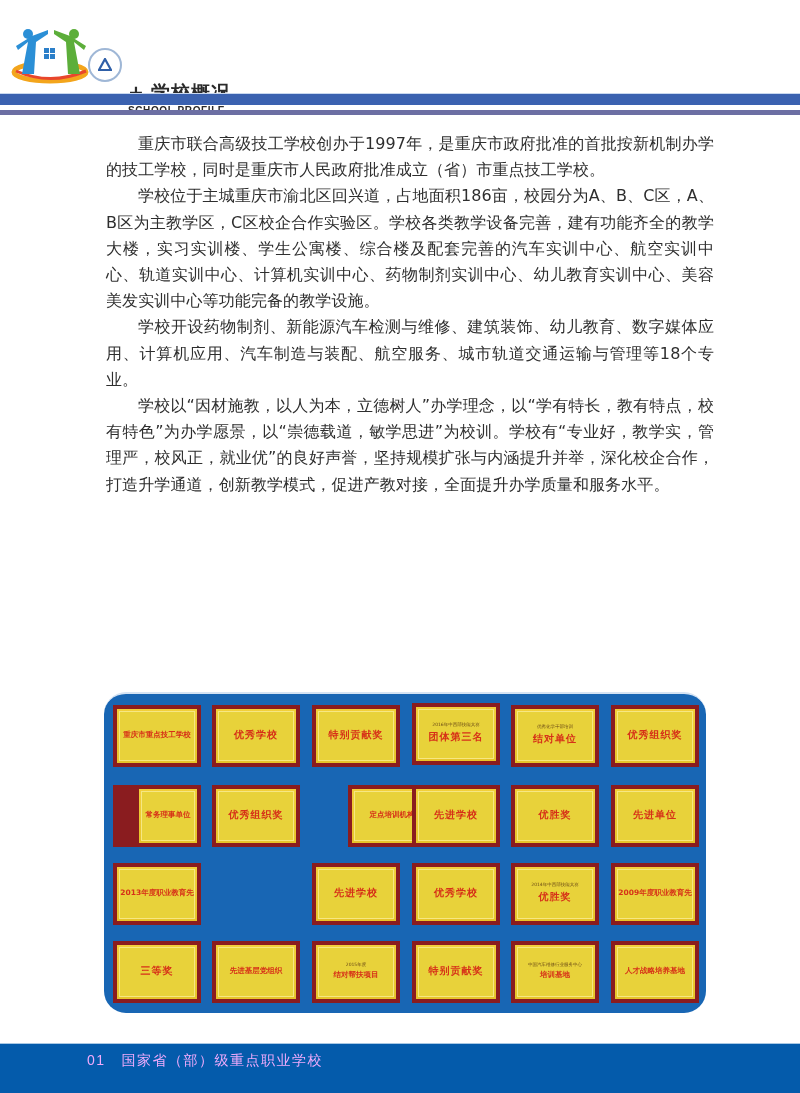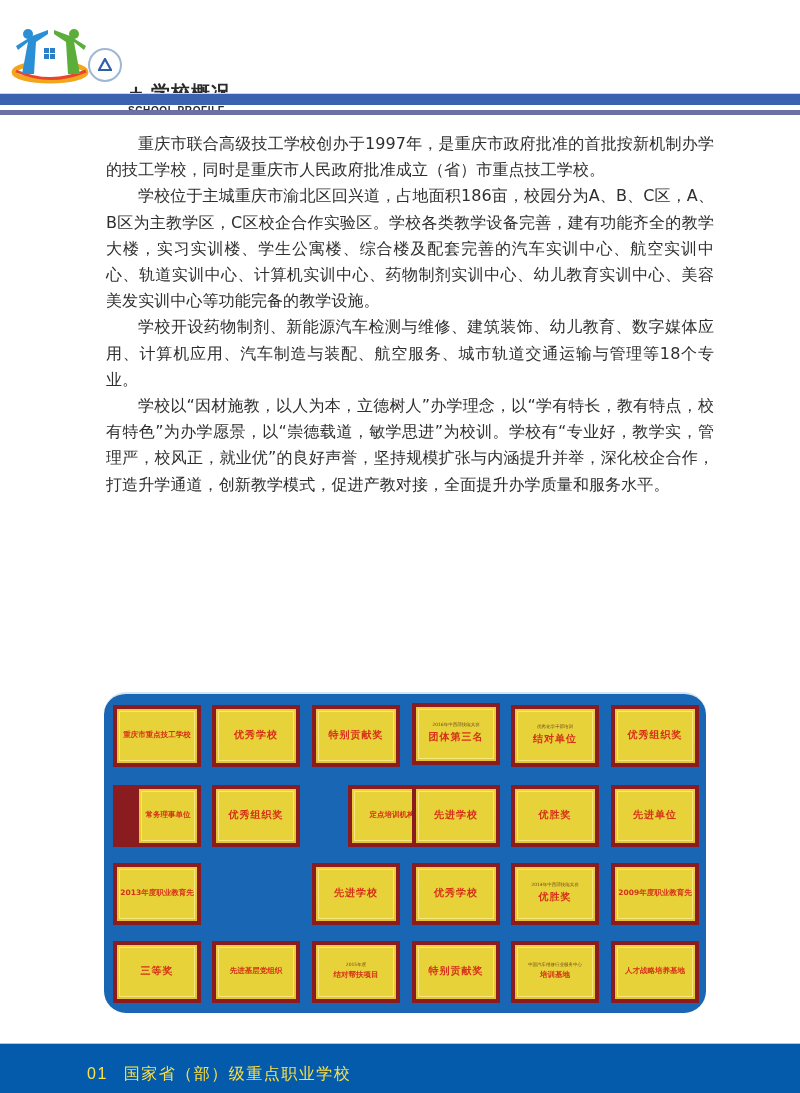--- a/index.html
+++ b/index.html
@@ -34,21 +34,21 @@
   .plaque-face { width: 100%; height: 100%; background: #e8d23a; border: 1px solid #f6e782;
                  position: relative; overflow: hidden; display: flex; flex-direction: column; align-items: center; justify-content: center; }
   .plaque-sub { font-size: 4.5px; color: #6a4a16; line-height: 6px; text-align: center; white-space: nowrap; margin-bottom: 2px; }
   .plaque-title { font-size: 10px; font-weight: bold; color: #d63118; line-height: 13px; text-align: center; white-space: nowrap; letter-spacing: 1px; }
   .plaque-title.small { font-size: 7.5px; line-height: 10px; letter-spacing: 0; }
   .plaque-foot { font-size: 4px; color: #6a4a16; line-height: 5px; margin-top: 3px; white-space: nowrap; align-self: flex-end; margin-right: 6px; }
 
   
   .footer { position: absolute; left: 0; top: 1043px; width: 800px; height: 50px; background: #045bab;
             border-top: 1px solid #a9c8e4; }
-  .footer-text { position: absolute; left: 87px; top: 20px; font-size: 16px; color: #fde047; letter-spacing: 1.5px; white-space: nowrap; }
+  .footer-text { position: absolute; left: 87px; top: 8px; font-size: 14px; color: #f0abfc; letter-spacing: 1.5px; white-space: nowrap; }
   .footer-num { margin-right: 16px; font-family: "Liberation Sans", sans-serif; }
 </style>
 </head>
 <body>
 
 <div class="header">
   <svg class="logo" viewBox="0 0 82 62">
     <ellipse cx="40" cy="50" rx="36" ry="9" fill="none" stroke="#f3a51c" stroke-width="5"></ellipse>
     <path d="M6 49 Q 40 64 76 49" fill="none" stroke="#e8462c" stroke-width="3"></path>
     <path d="M16 30 L40 8 L64 30 L60 30 L60 50 L20 50 L20 30 Z" fill="#ffffff"></path>

